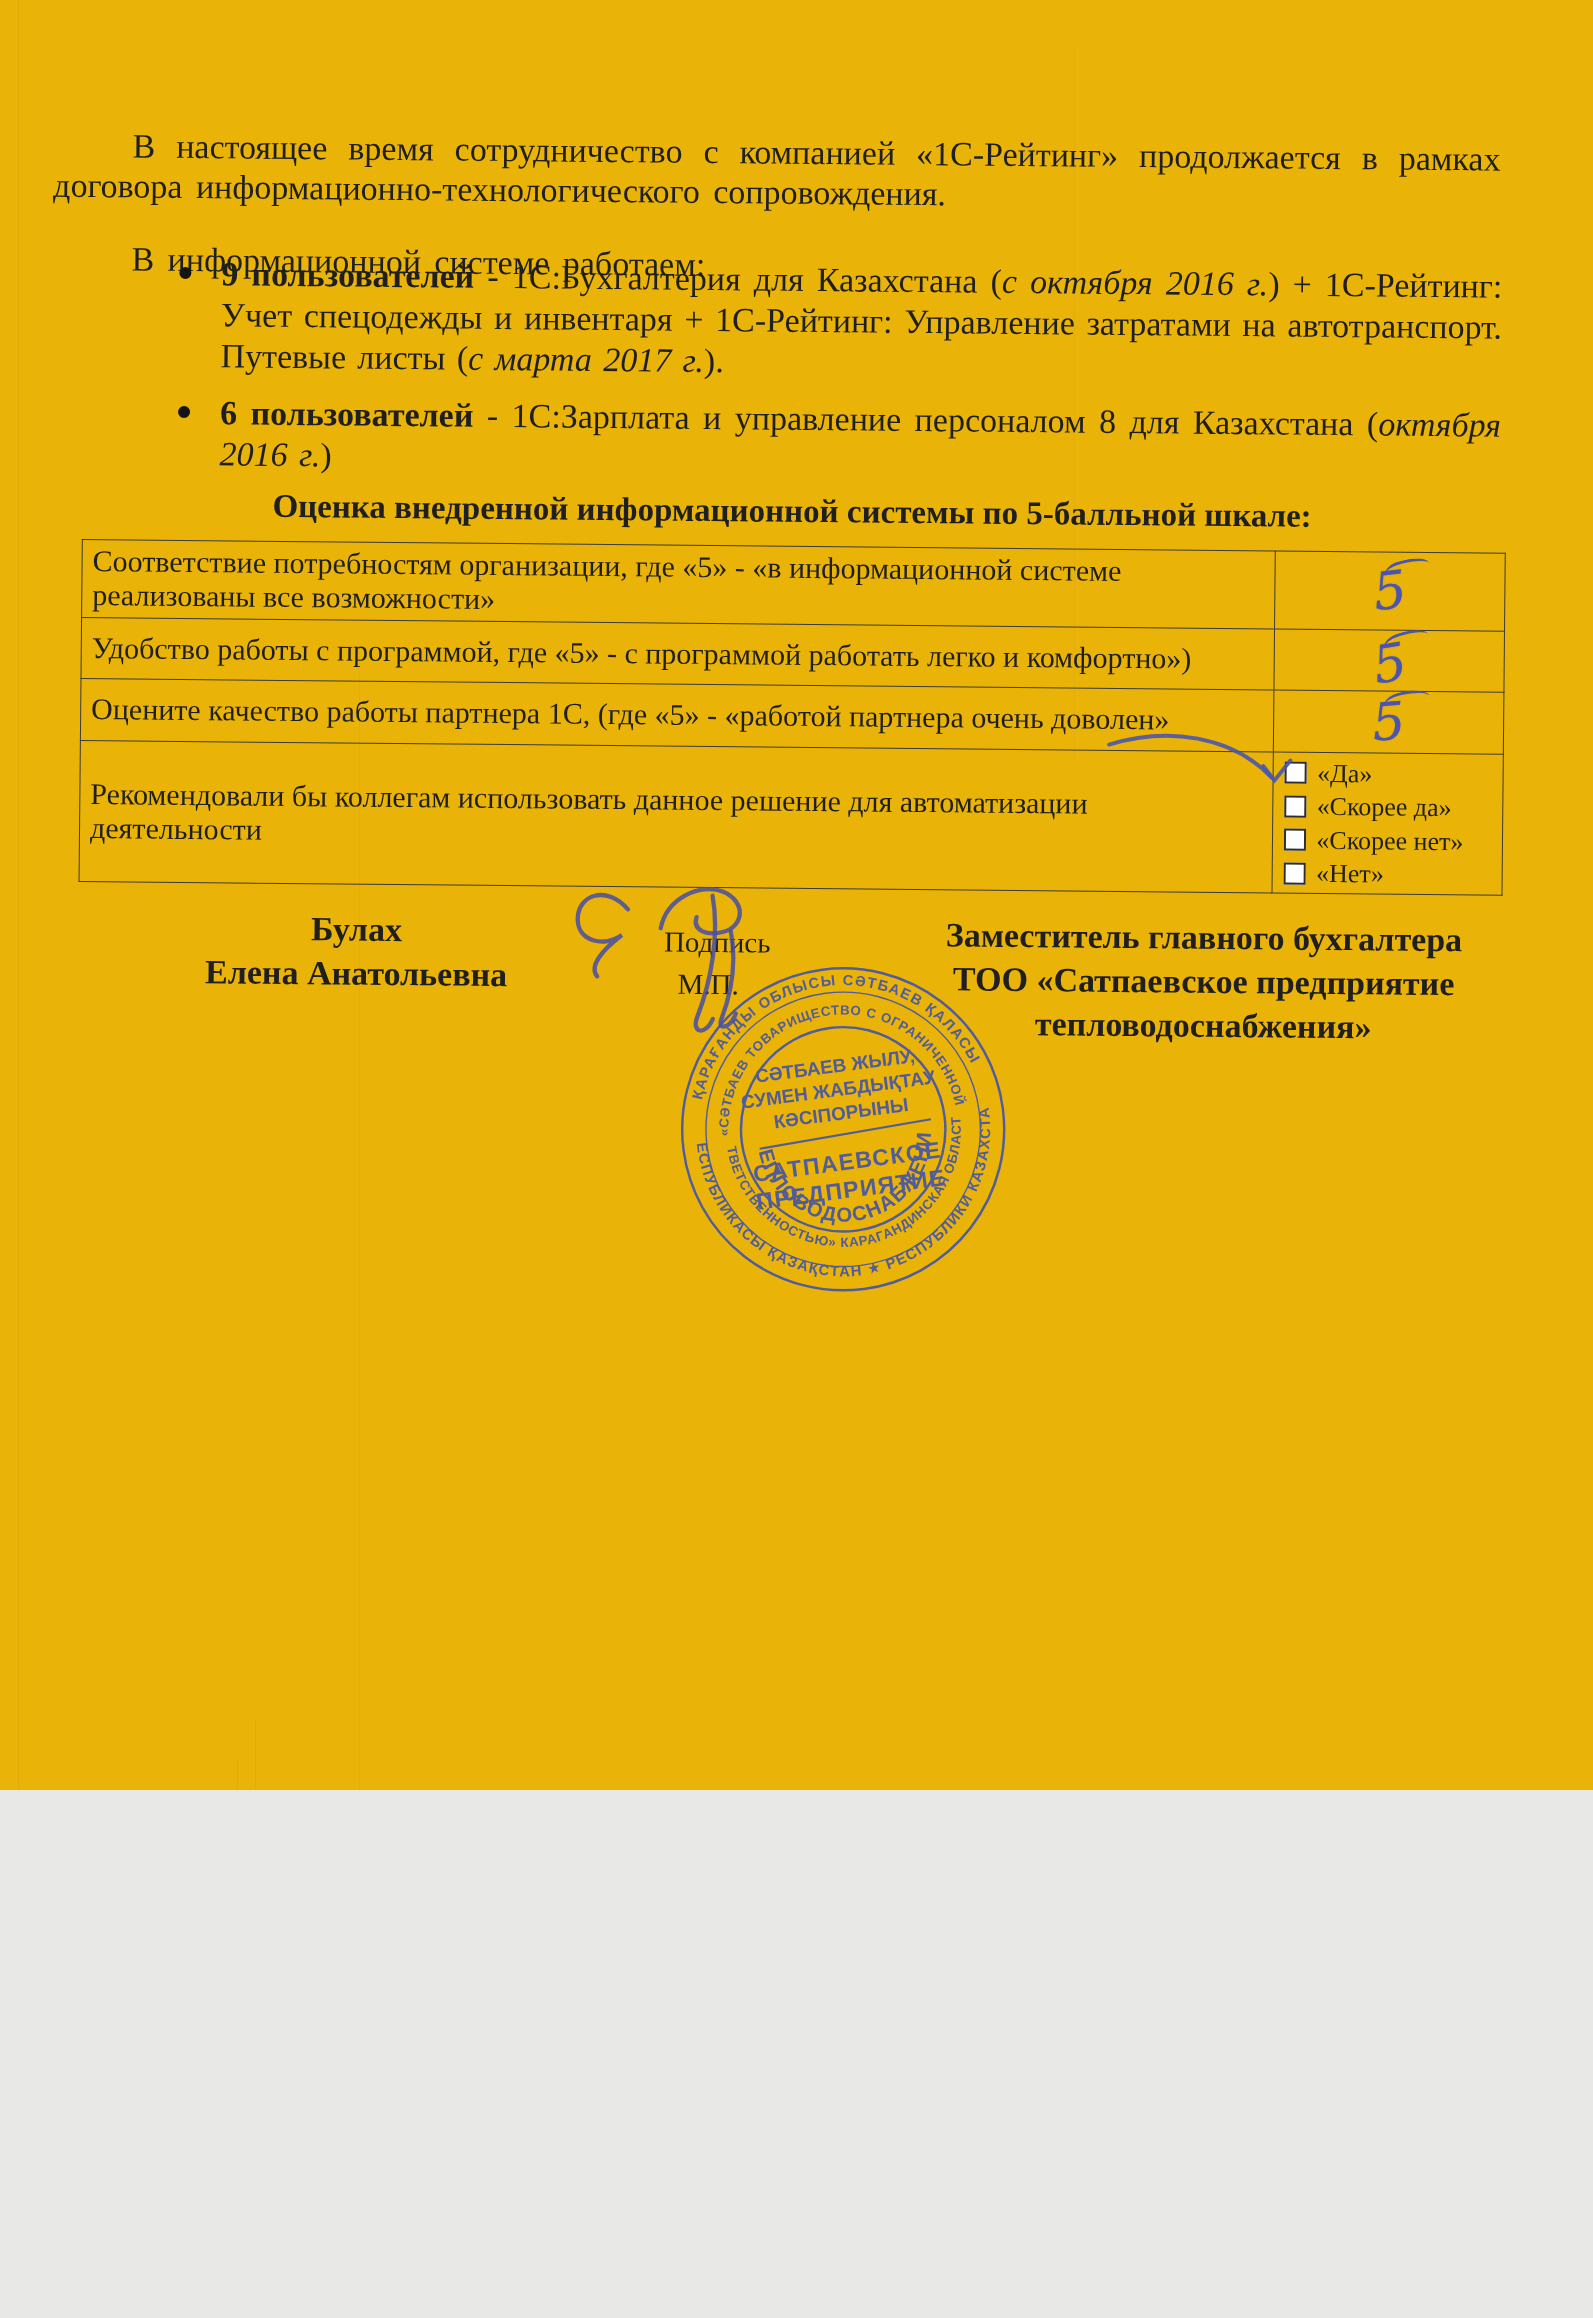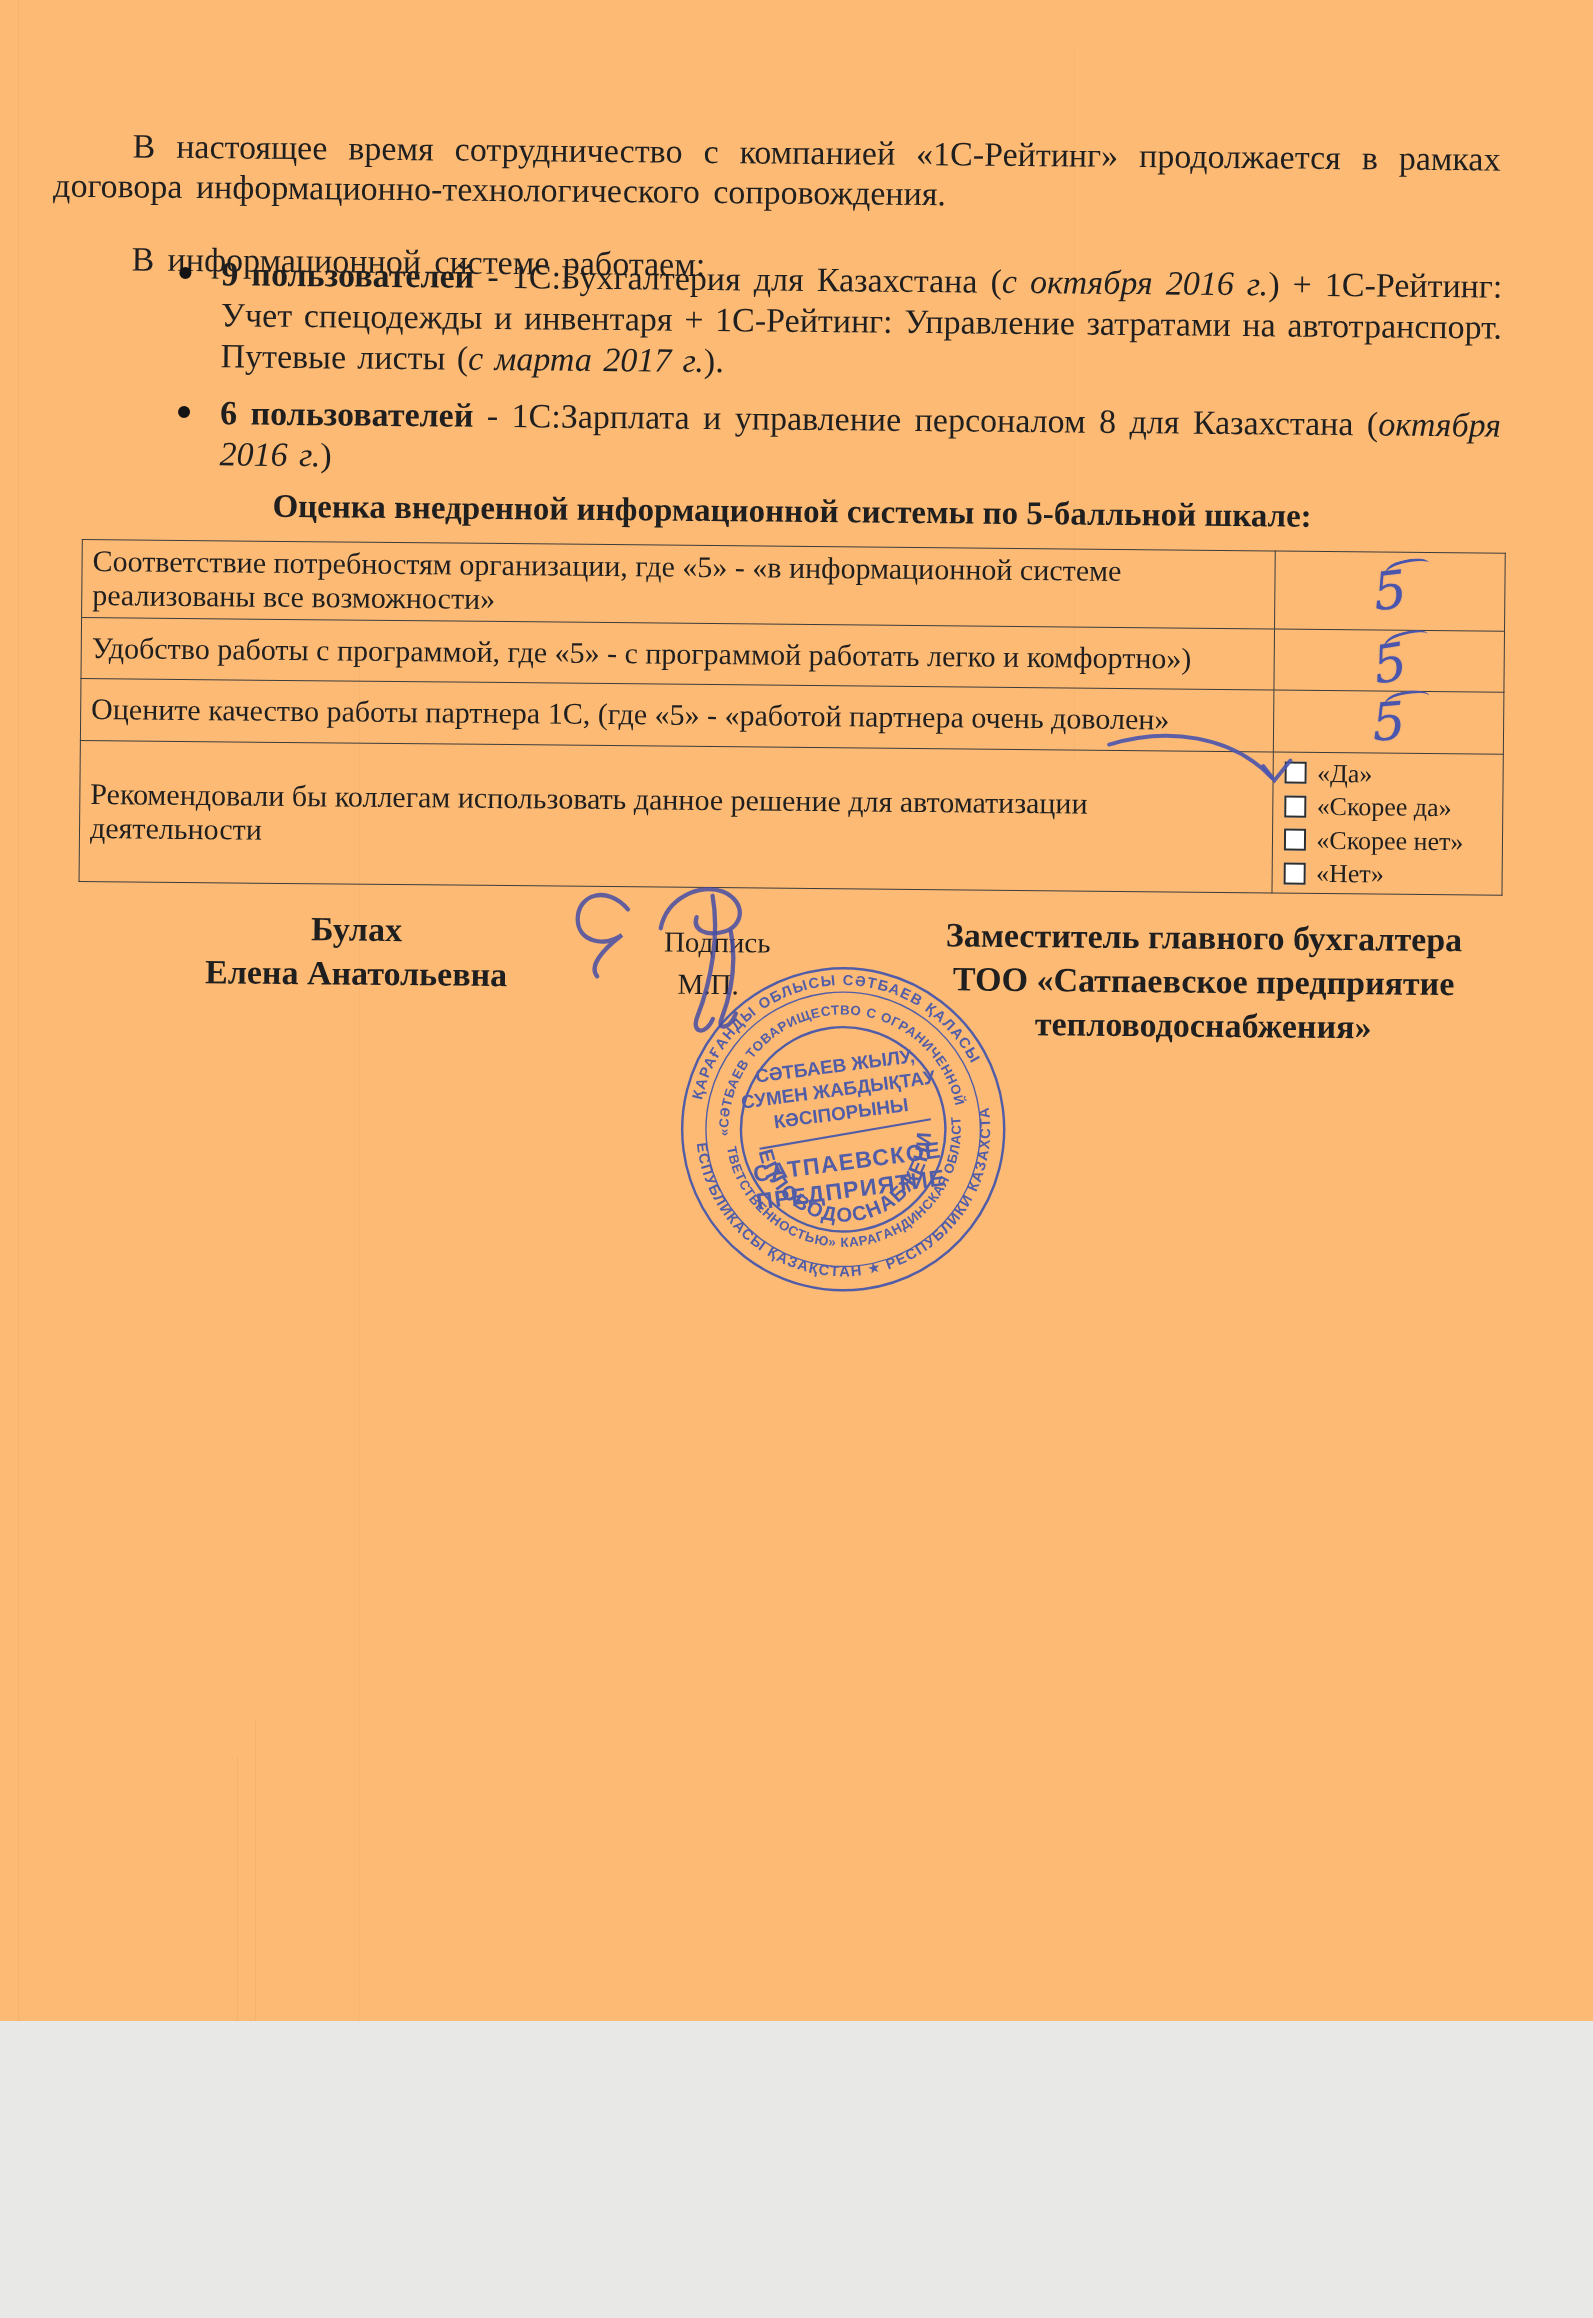--- a/index.html
+++ b/index.html
@@ -1,19 +1,19 @@
 <!DOCTYPE html>
 <html style="font-size:11.5px"><head>
 <meta charset="utf-8">
 <style>
   html,body{margin:0;padding:0;background:#e8e8e6;}
   .page{
     position:relative;
-    width:1594px;height:2021px;
-    background:#fdba74;
+    width:1594px;height:1790px;
+    background:#eab308;
     overflow:hidden;
     font-family:"Liberation Serif","DejaVu Serif",serif;
     color:#1f1f1f;
   }
   .scanline{position:absolute;width:1.4px;background:rgba(70,70,70,.06);pointer-events:none;}
   .content{position:absolute;inset:0;transform:rotate(.55deg);transform-origin:86px 0;}
 
   .para{position:absolute;font-size:34px;line-height:40px;text-align:justify;word-spacing:5px;}
   .p1{left:55px;top:92px;width:1447px;text-indent:79px;}
   .p2{left:55px;top:205px;width:1004px;text-indent:79px;text-align:left;}

